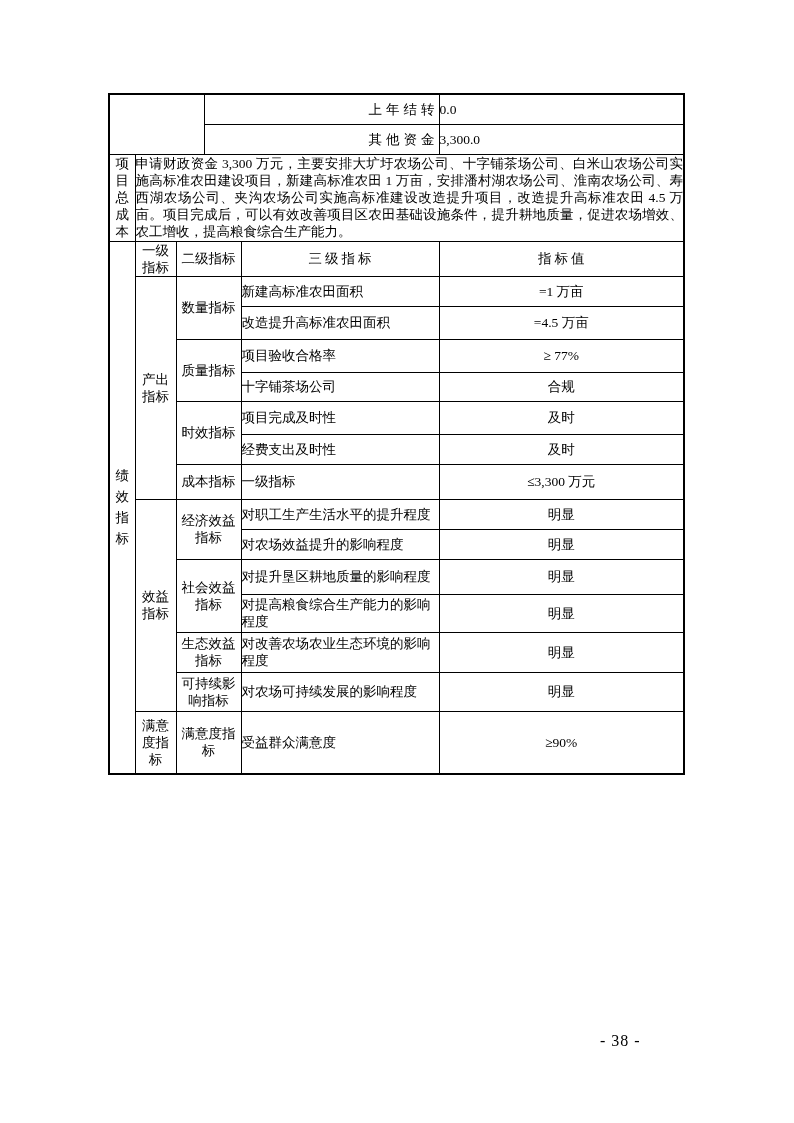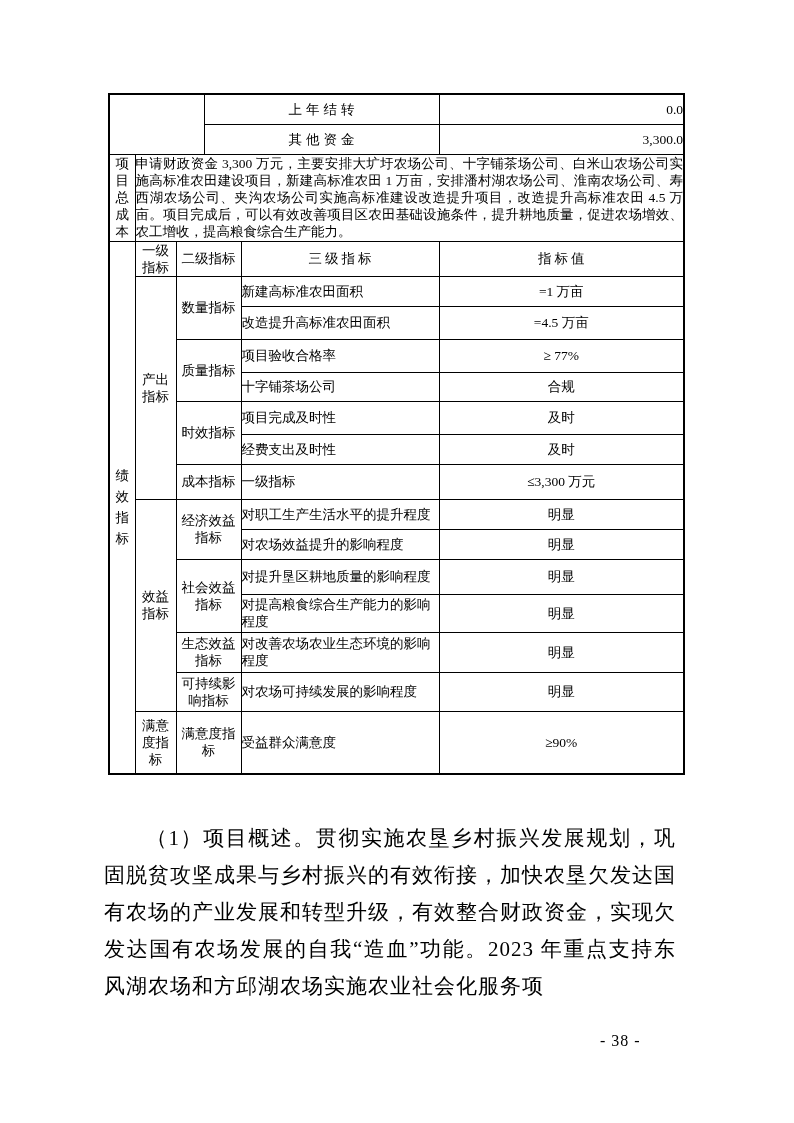--- a/index.html
+++ b/index.html
@@ -3,22 +3,22 @@
 <meta charset="utf-8">
 <style>
   html,body{margin:0;padding:0;background:#ffffff;}
   .page{position:relative;width:794px;height:1123px;background:#ffffff;overflow:hidden;
         font-family:"Liberation Serif","DejaVu Serif",serif;color:#000;}
   table.perf{position:absolute;left:108px;top:93px;width:575px;border-collapse:collapse;
         table-layout:fixed;border:2px solid #000;}
   table.perf td{border:1px solid #000;font-size:13.5px;line-height:17px;vertical-align:middle;
         padding:0;overflow:hidden;word-break:break-all;}
   td.blank{border-right:1px solid #000;}
-  td.toplab{text-align:center;font-size:14.5px;letter-spacing:4px;text-indent:4px;font-family:Liberation Serif, serif;}
-  td.topval{text-align:right;padding-right:10px;font-size:13.5px;}
+  td.toplab{text-align:right;font-size:14.5px;letter-spacing:4px;text-indent:4px;font-family:Liberation Serif, serif;}
+  td.topval{padding-right:10px;font-size:13.5px;}
   td.vlab{text-align:center;font-size:14px;line-height:19px;padding:0 1px;}
   td.vlab.tall{line-height:21px;}
   td.goaltext{text-align:justify;padding:4px 7px;font-size:13px;line-height:17.2px;margin-top:28px;}
   td.hc{text-align:center;font-size:13.5px;padding:1px;}
   td.ls2{letter-spacing:3px;text-indent:3px;}
   td.l1{text-align:center;padding:1px;}
   td.l2{text-align:center;padding:2px 1px;}
   td.l3{text-align:left;padding:2px 1px 2px 6px;}
   td.val{text-align:center;}
   .heading{position:absolute;left:104px;top:780px;width:572px;text-align:center;
@@ -134,17 +134,16 @@
     <tr style="height:63px">
       <td class="l1">满意度指标</td>
       <td class="l2" colspan="2">满意度指标</td>
       <td class="l3">受益群众满意度</td>
       <td class="val">≥90%</td>
     </tr>
   </tbody>
     </table>
 
 
-  <div class="bodypara">（1）项目概述。贯彻实施农垦乡村振兴发展规划，巩固脱贫攻坚成果与乡村振兴的有效衔接，加快农垦欠发达国有农场的产业发展和转型升级，有效整合财政资金，实现欠发达国有农场发展的自我“造血”功能。2023 年重点支持东风湖农场和方邱湖农场实施农业社会化服务项</div>
 
   <div class="pagenum">- 38 -</div>
 
 </div>
 
 </body></html>

